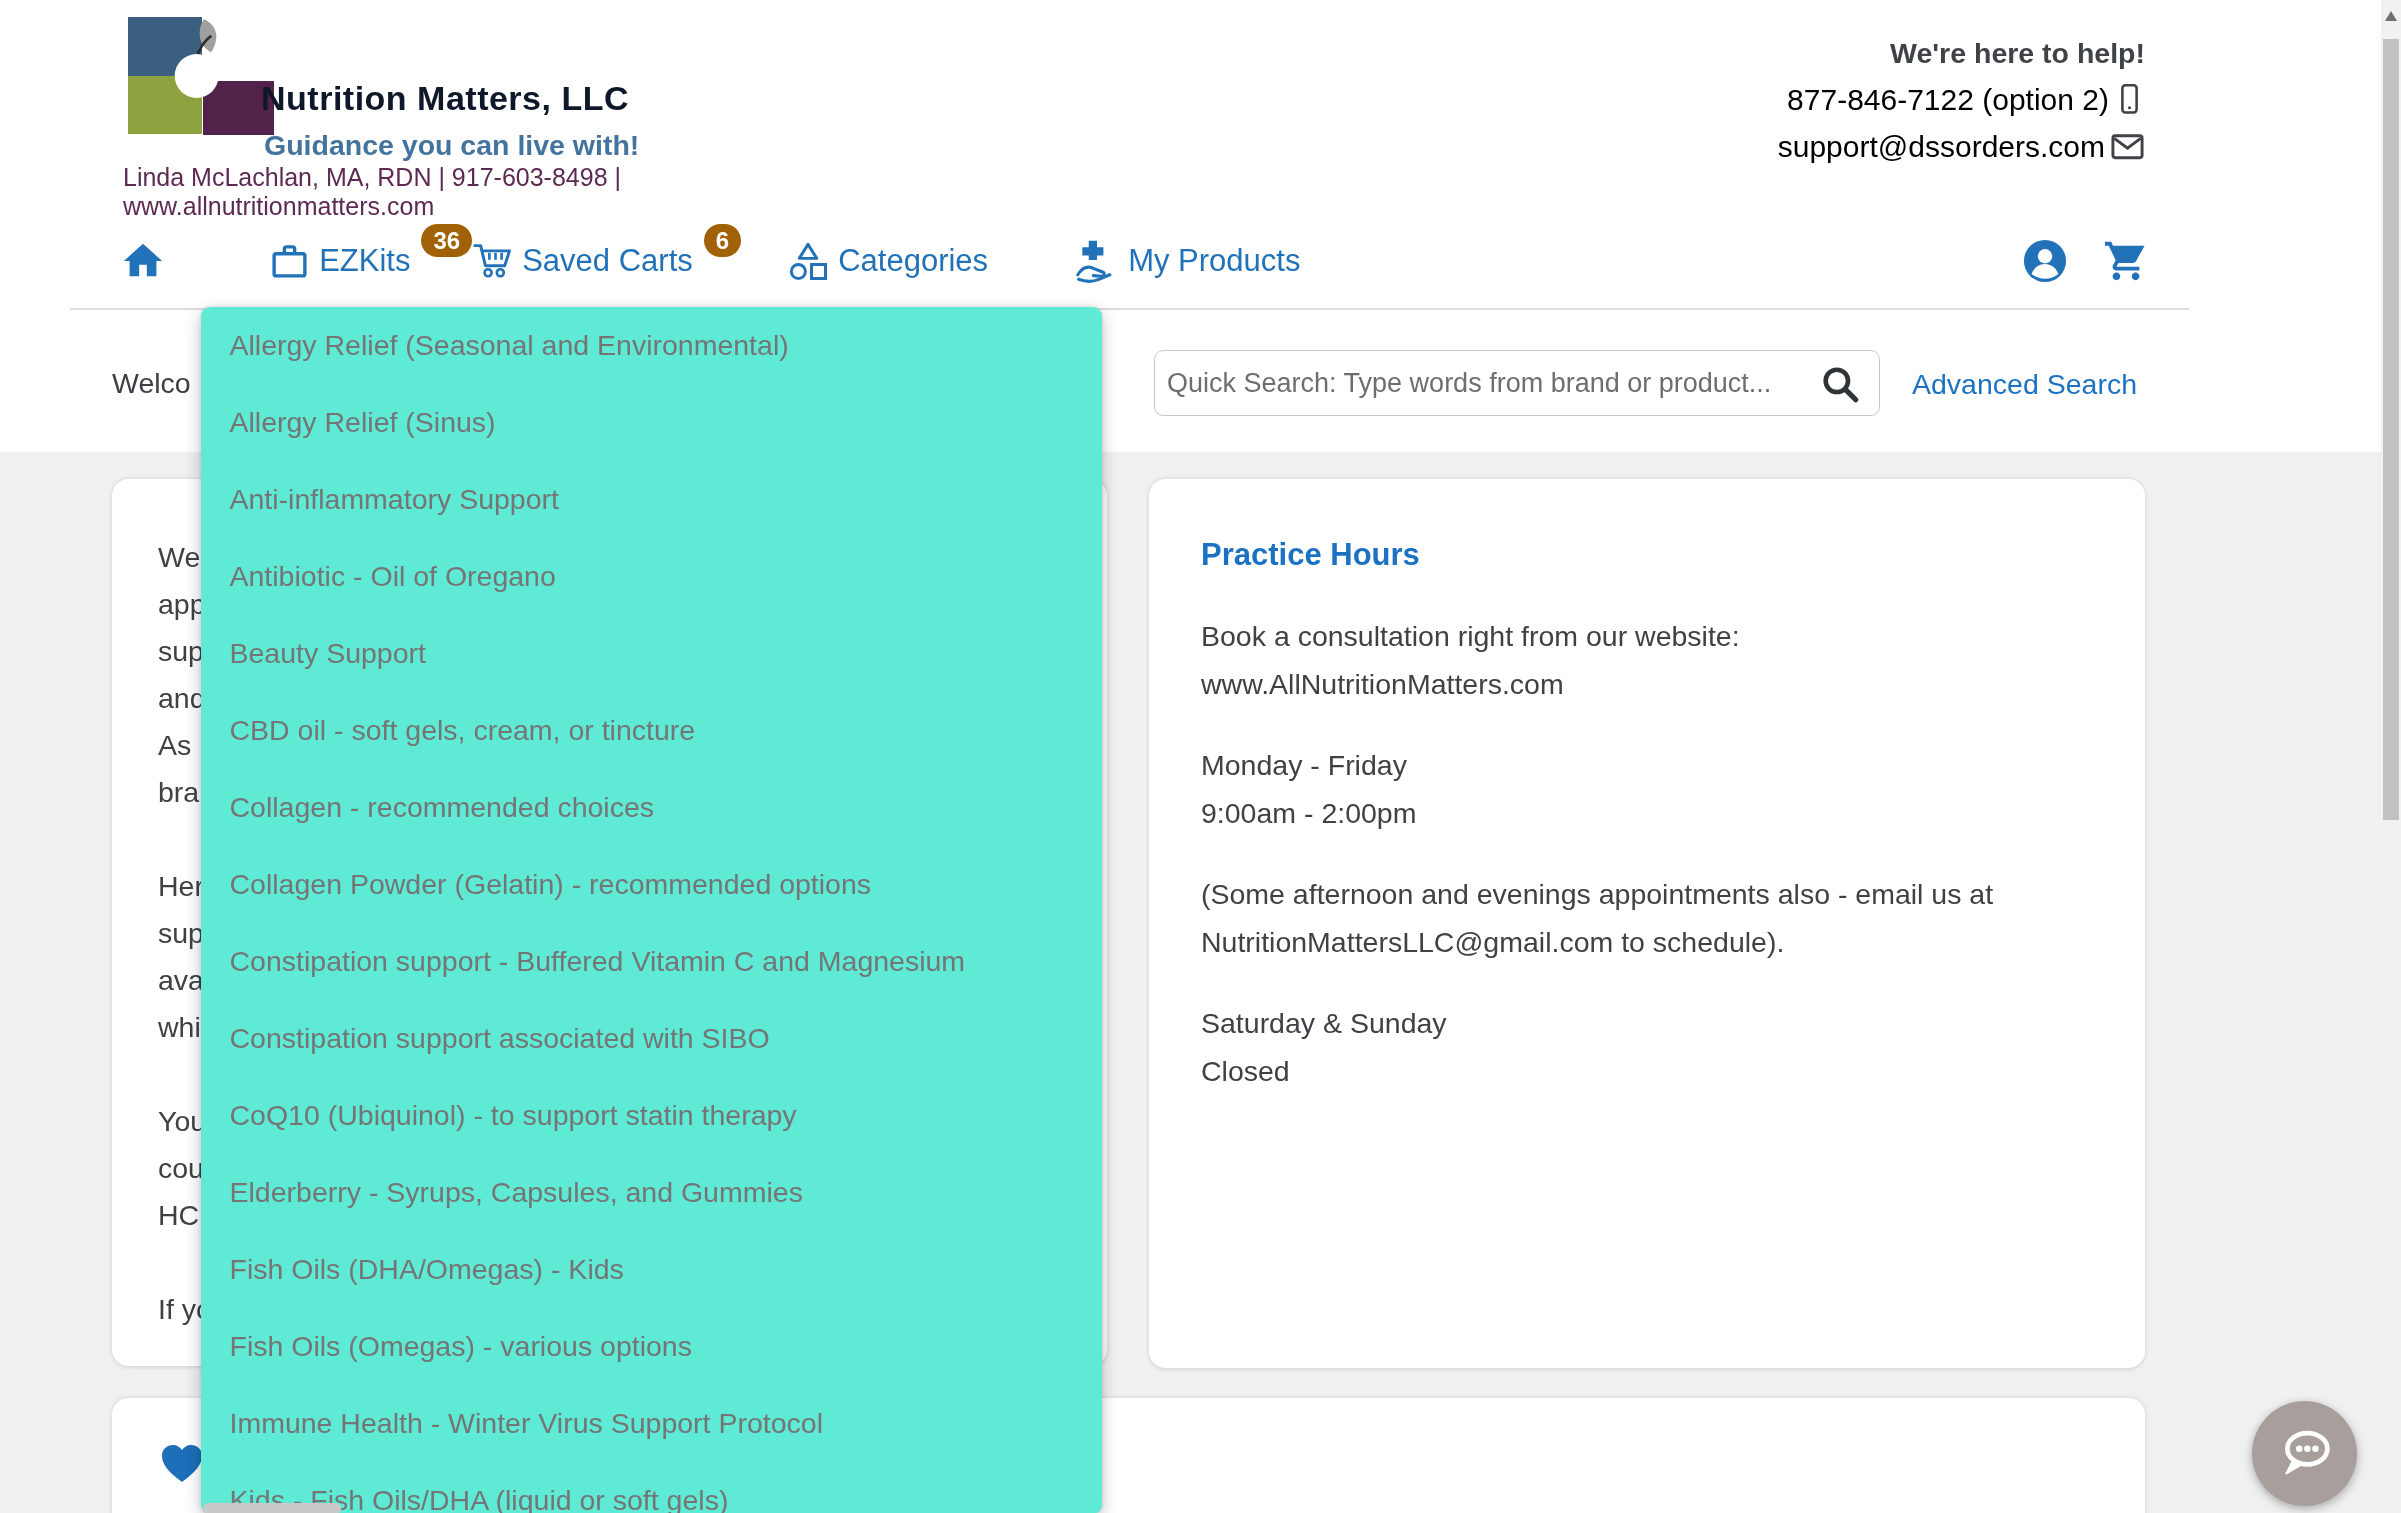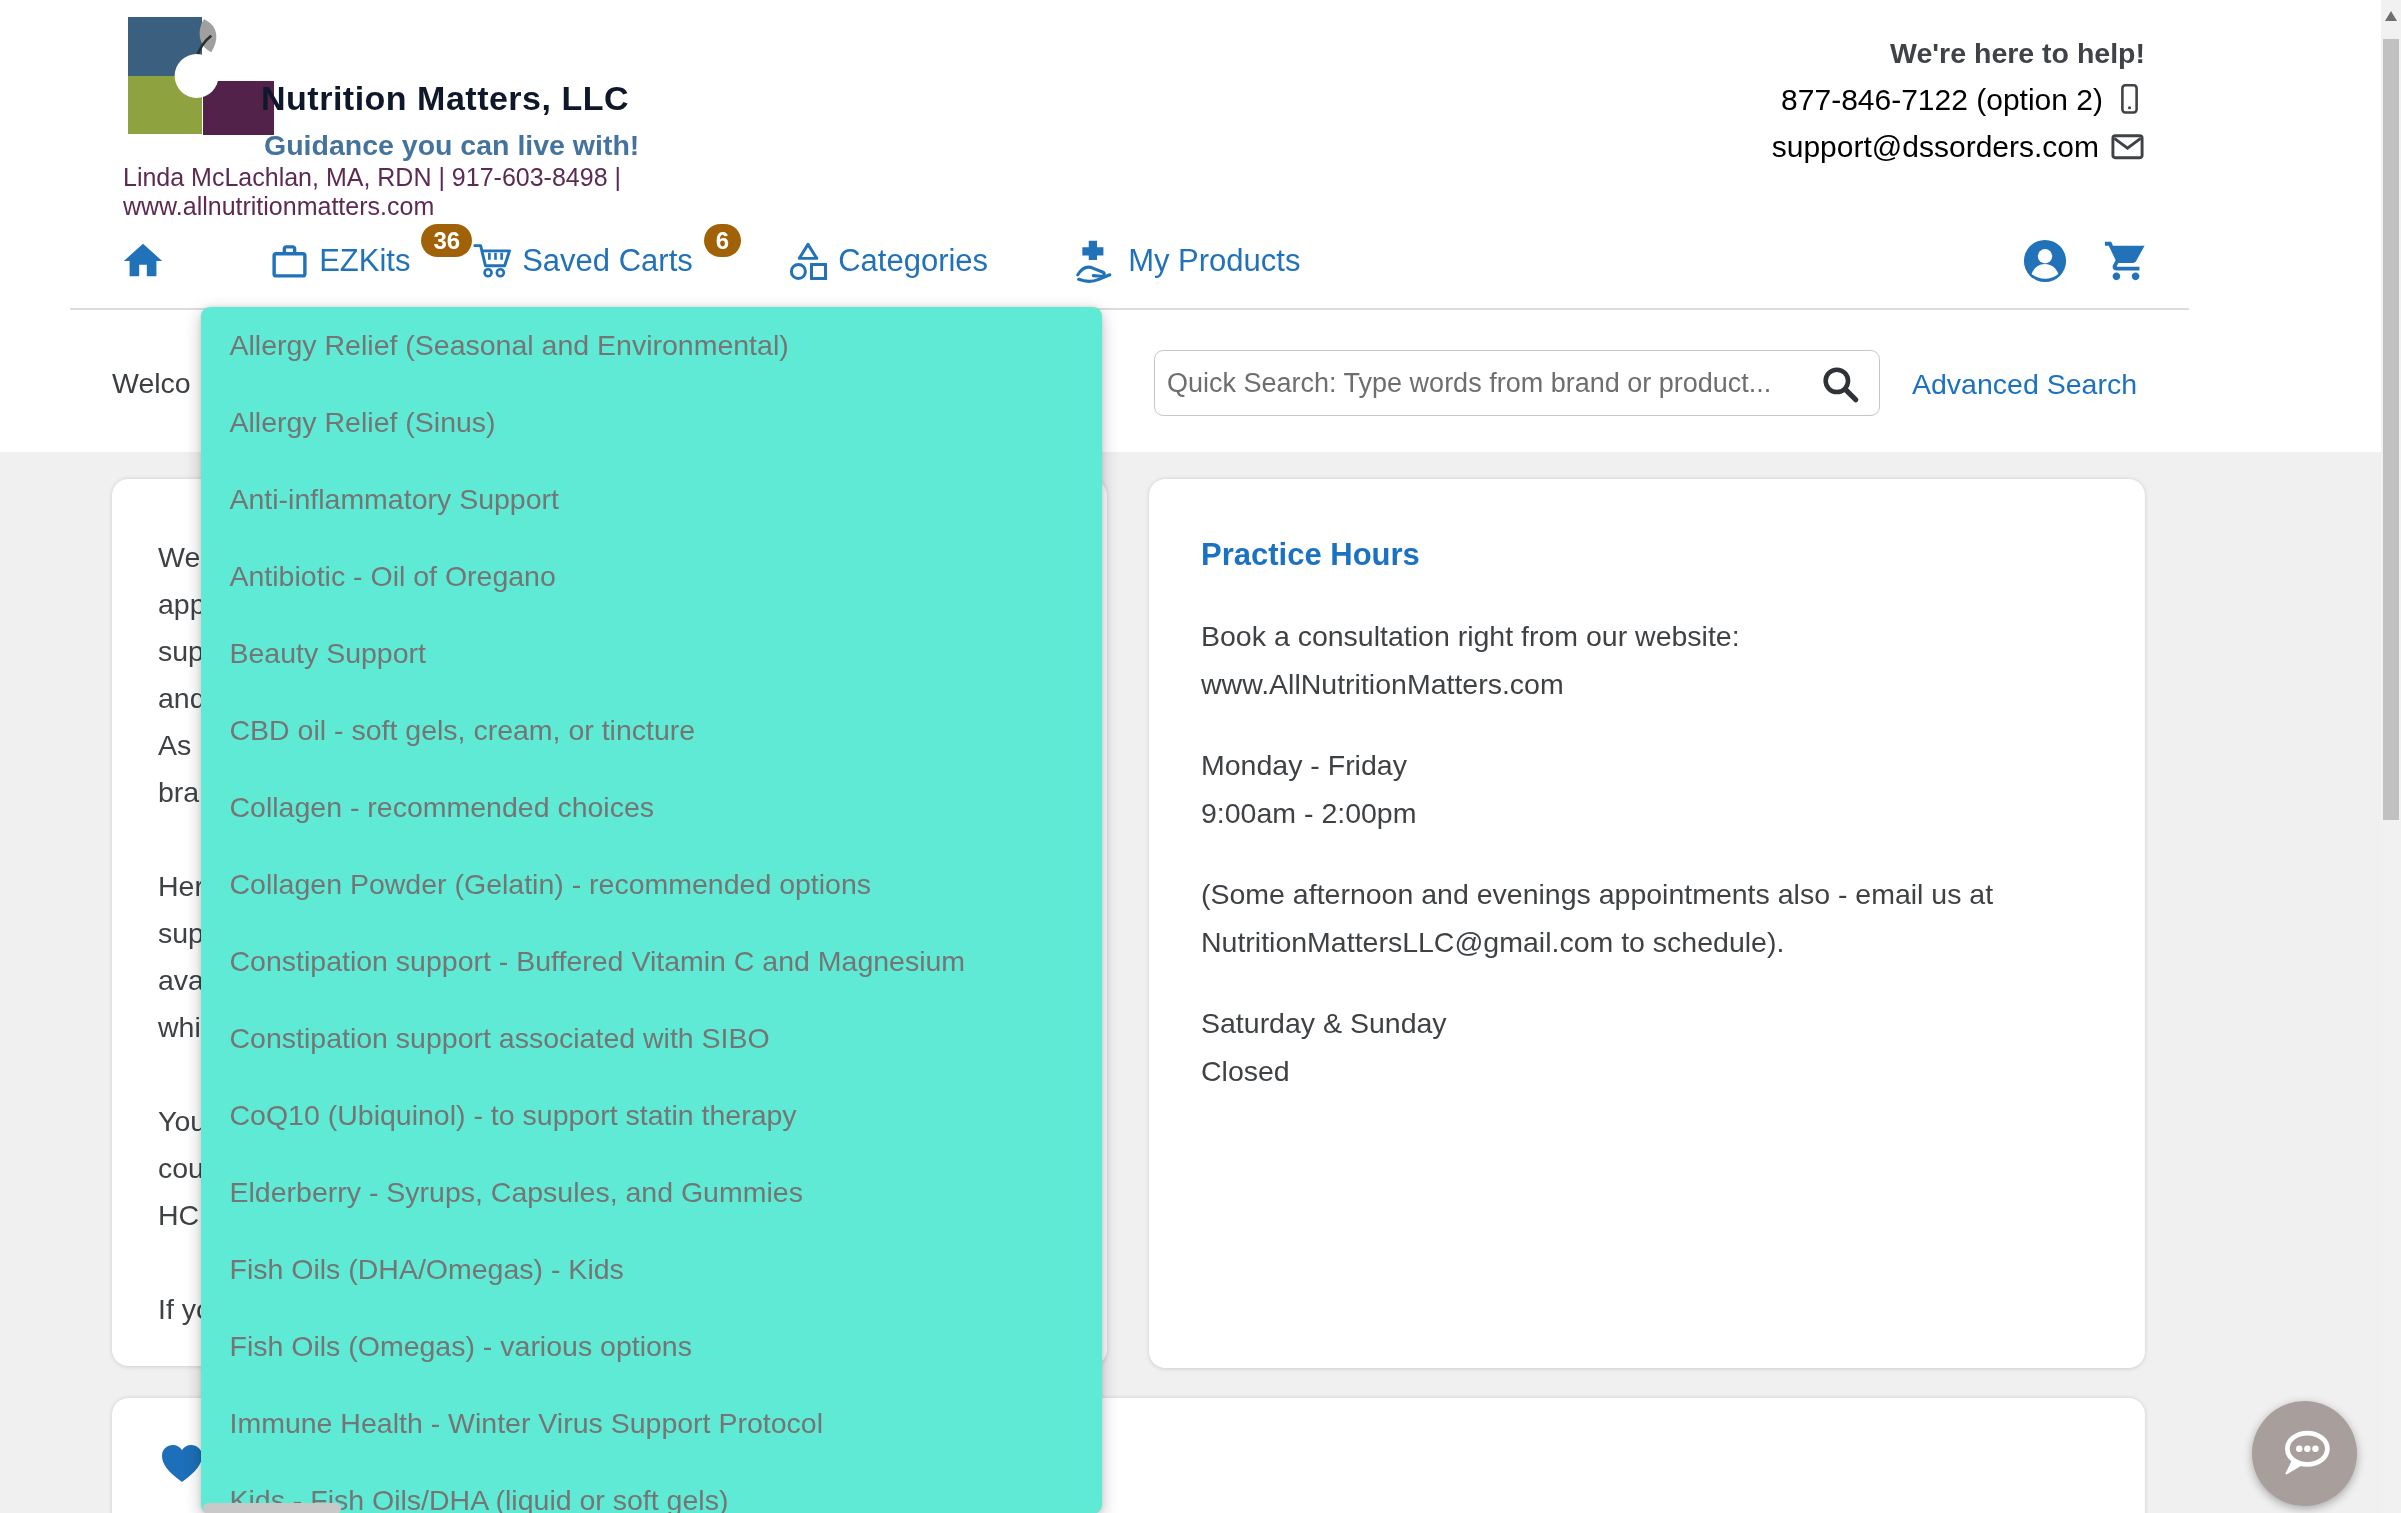--- a/index.html
+++ b/index.html
@@ -9,21 +9,21 @@
   .sq{position:absolute;}
   .sq-blue{left:128px;top:16.6px;width:74px;height:59px;background:#3b5f7e;}
   .sq-green{left:128px;top:76px;width:74px;height:58px;background:#8ea23f;}
   .sq-purple{left:203px;top:81px;width:71px;height:54px;background:#53224a;}
   .logo-apple{left:171px;top:16.6px;width:64px;height:85px;}
   .brand{left:261px;top:79px;font-size:34px;font-weight:600;color:#0f172a;letter-spacing:0.5px;}
   .tagline{left:264px;top:129px;font-size:28.5px;font-weight:700;color:#44749e;}
   .credit{left:123px;top:163px;font-size:25px;color:#5c2a52;font-weight:500;}
   .contact{right:256px;color:#3f4246;}
   .contact-head{top:37px;font-size:28.5px;font-weight:700;}
-  .contact-line{font-size:30px;display:flex;align-items:center;gap:11px;justify-content:flex-end;position:absolute;right:256px;}
+  .contact-line{font-size:30px;display:flex;align-items:center;gap:5px;justify-content:flex-end;position:absolute;right:256px;}
   .contact-line svg{flex:0 0 auto;}
   
   .nav-item{position:absolute;top:232px;display:flex;align-items:center;gap:9.2px;color:#2272b9;
     font-size:31px;font-weight:500;height:57px;}
   .badge{background:#a16207;color:#fff;font-size:24px;font-weight:700;border-radius:20px;
     padding:2.8px 12px;position:relative;top:-20px;margin-left:1.8px;}
   .nav-divider{left:70px;top:308px;width:2119px;height:1.8px;background:#dcdcdc;}
   
   .welcome{left:112px;top:367px;font-size:28.5px;color:#3c4043;}
   .qsearch{left:1154px;top:350px;width:726px;height:66px;border:1.8px solid #c6c6c6;border-radius:9.2px;

